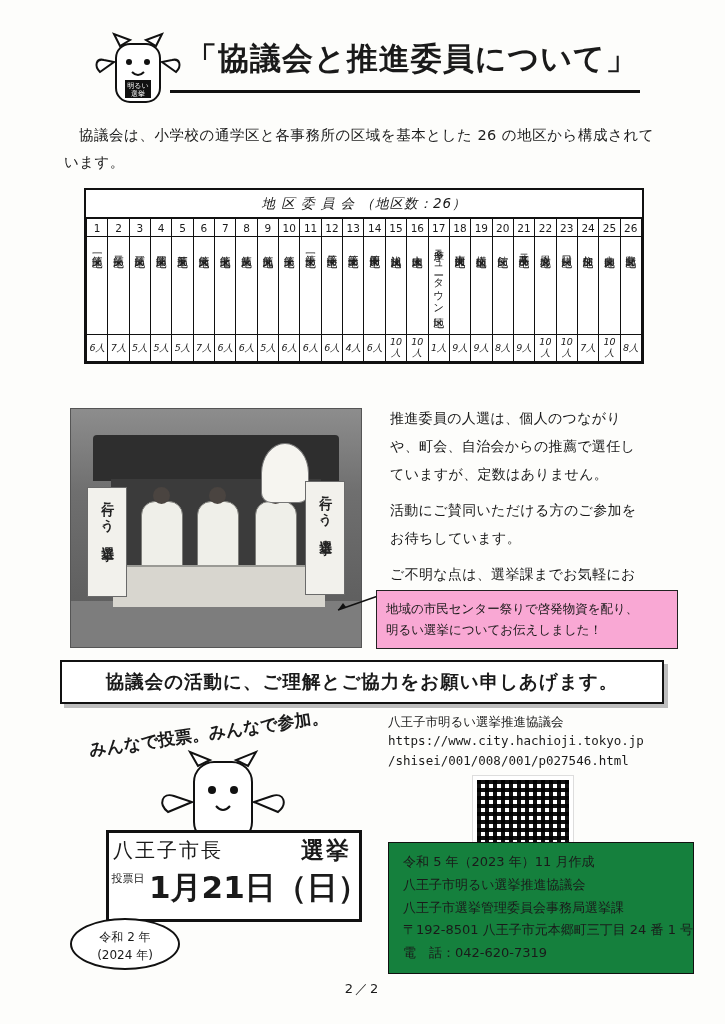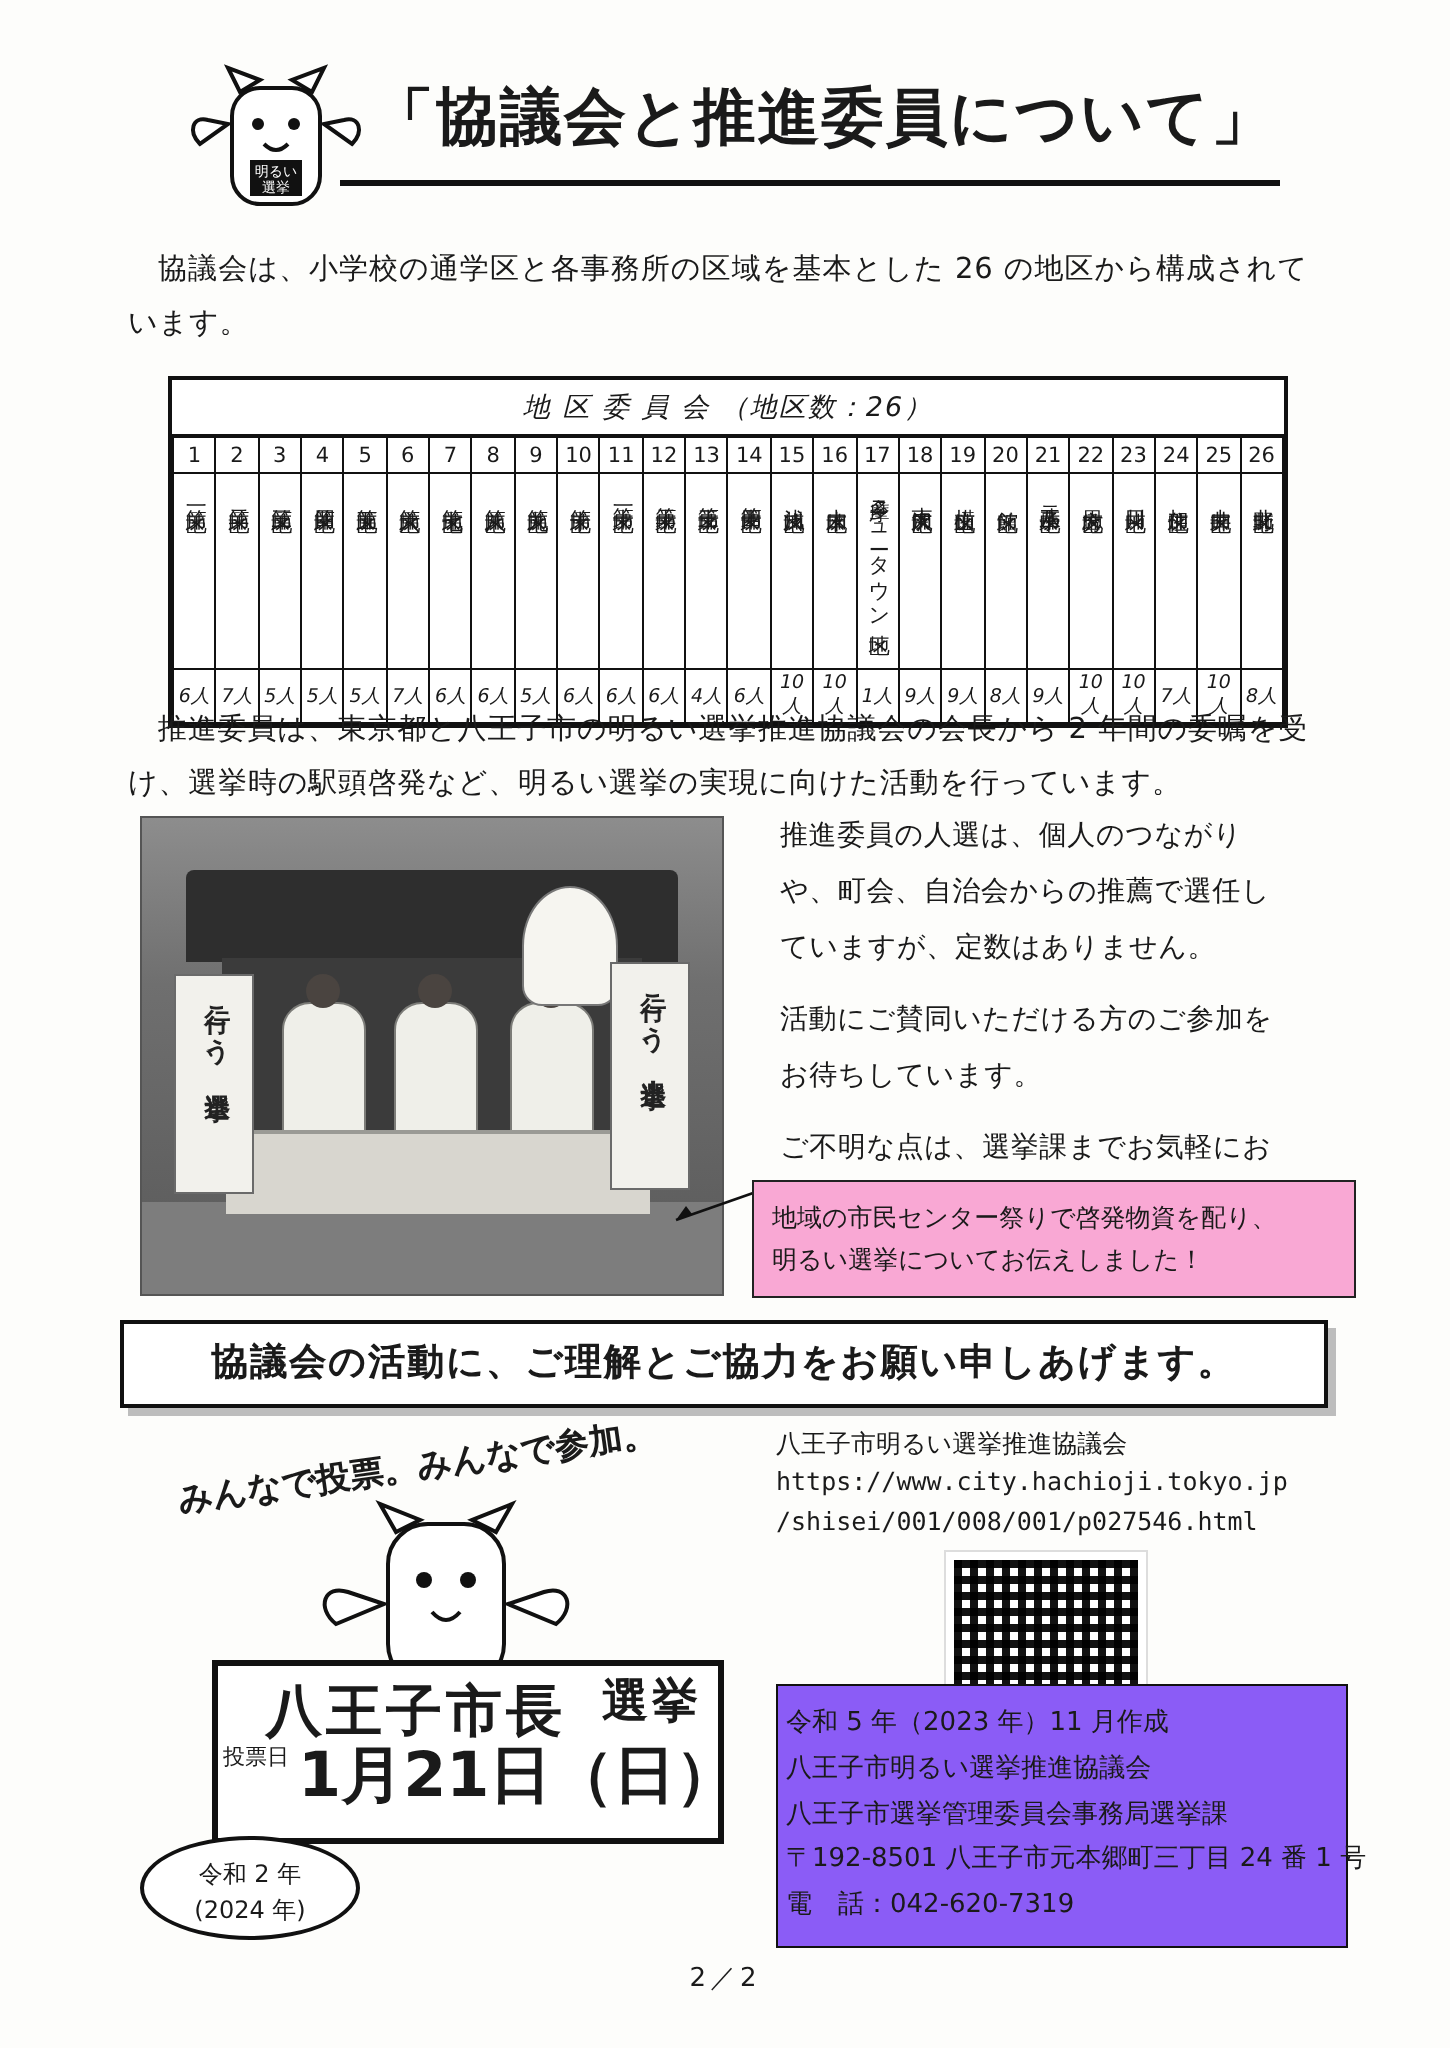--- a/index.html
+++ b/index.html
@@ -281,23 +281,23 @@
     position: absolute;
     left: 66px;
     top: 118px;
     width: 250px;
     height: 86px;
     border: 3px solid #111;
     background: #fff;
   }
   .poster-line1 {
     position: absolute;
-    left: 24px; top: 4px;
-    font-size: 28px;
-    font-weight: bold;
+    left: 4px; top: 4px;
+    font-size: 20px;
+    font-weight: normal;
     letter-spacing: 2px;
     white-space: nowrap;
   }
   .poster-sel {
     position: absolute;
     right: 8px; top: 2px;
     font-size: 23px;
     font-weight: bold;
     letter-spacing: 2px;
   }
@@ -358,22 +358,22 @@
   }
   .qr-note { font-size: 12.5px; margin-top: 4px; }
 
   
   .imprint {
     position: absolute;
     left: 388px;
     top: 842px;
     width: 276px;
     border: 1px solid #111;
-    background: #8b5cf6;
-    padding: 8px 4px;
+    background: #15803d;
+    padding: 8px 14px;
     font-size: 13px;
     line-height: 1.75;
   }
   .imprint div { white-space: nowrap; }
 
   
   .footer {
     position: absolute;
     left: 0;
     top: 980px;
@@ -498,21 +498,20 @@
             <td>10人</td>
             <td>10人</td>
             <td>7人</td>
             <td>10人</td>
             <td>8人</td>
           </tr>
     </tbody>
       </table>
   </div>
 
-  <div class="para" id="para2">　推進委員は、東京都と八王子市の明るい選挙推進協議会の会長から 2 年間の委嘱を受け、選挙時の駅頭啓発など、明るい選挙の実現に向けた活動を行っています。</div>
 
   <div class="photo">
     <div class="ground"></div>
     <div class="tent"></div>
     <div class="tent-inner"></div>
     <div class="person p1"></div>
     <div class="person p2"></div>
     <div class="person p3"></div>
     <div class="table-front"></div>
     <div class="mascot"></div>

